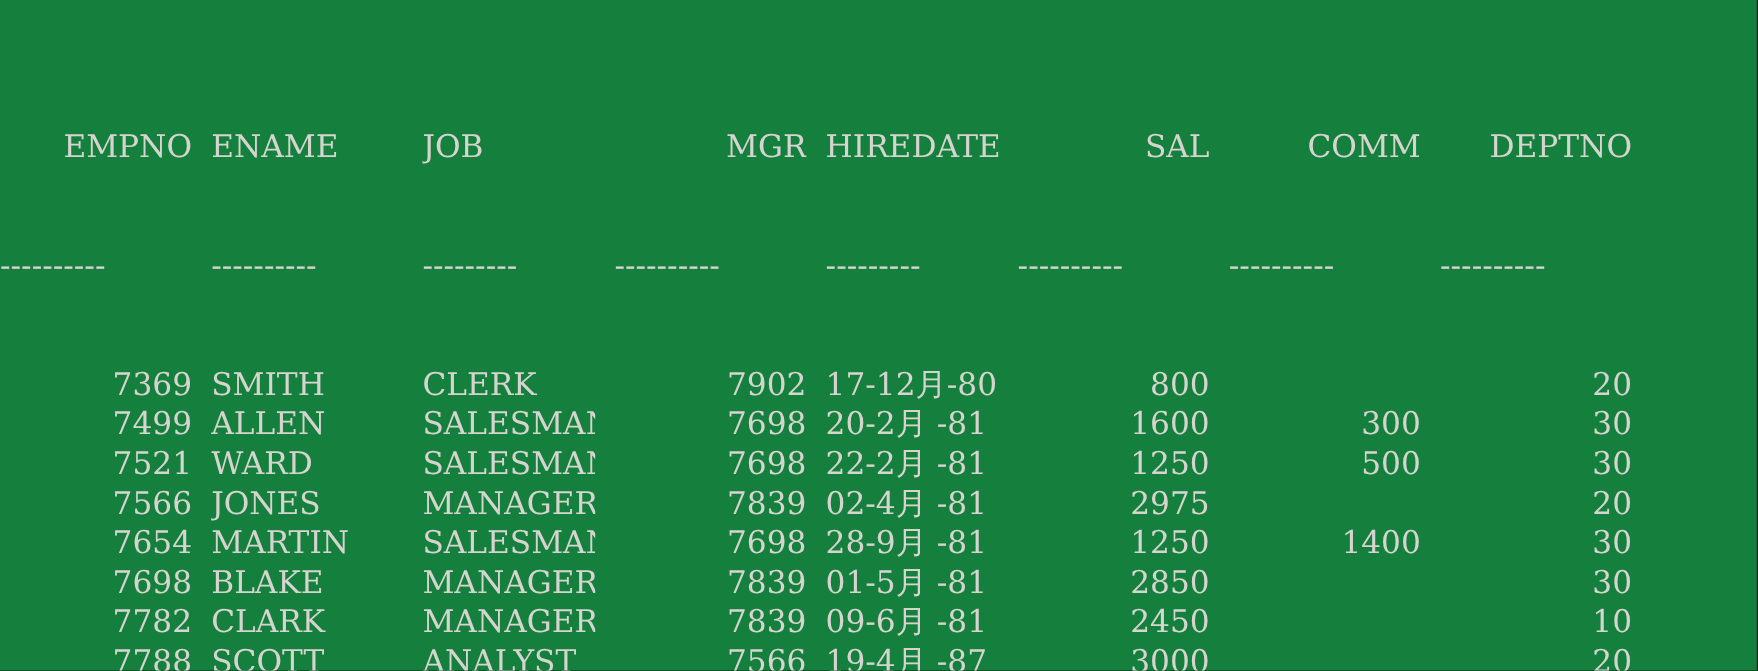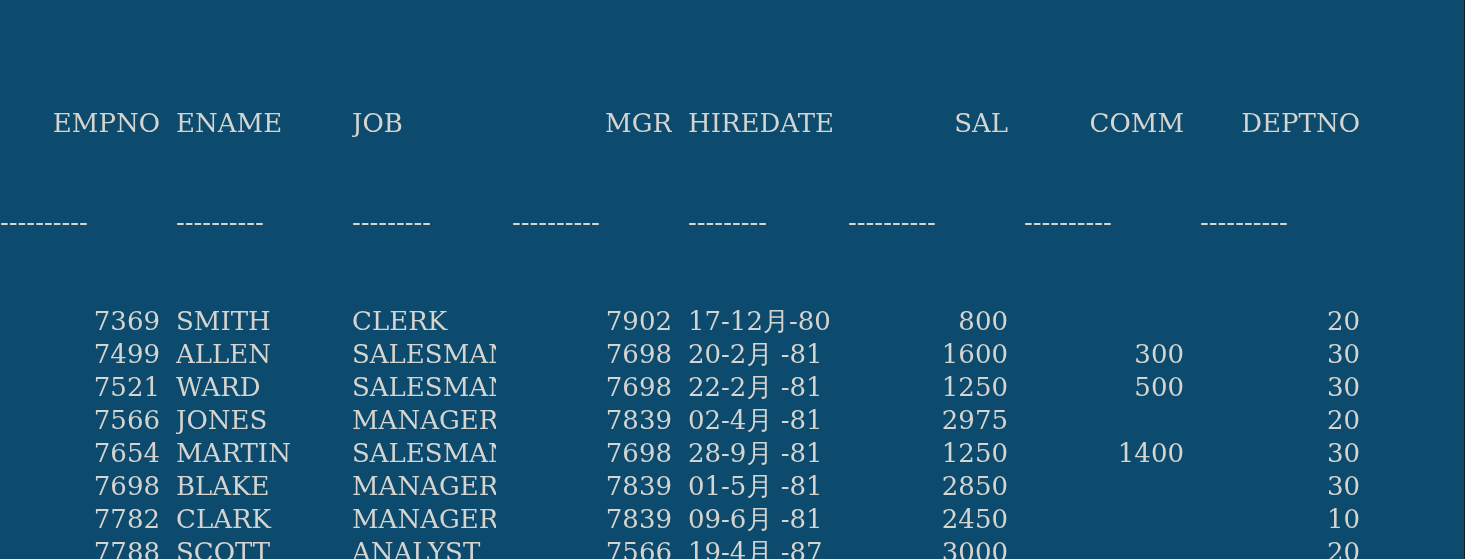--- a/index.html
+++ b/index.html
@@ -5,21 +5,21 @@
 <style>
   html, body {
     margin: 0;
     padding: 0;
     background: #0d0d0d;
   }
   #terminal {
     position: relative;
     width: 1465px;
     height: 559px;
-    background: #0c4a6e;
+    background: #15803d;
     box-sizing: border-box;
     border-right: 1px solid #1d1d1d;
     overflow: hidden;
   }
   #screen {
     position: absolute;
     left: 0;
     top: 0;
     font-family: "DejaVu Serif", "Liberation Serif", serif;
     font-size: 26px;

